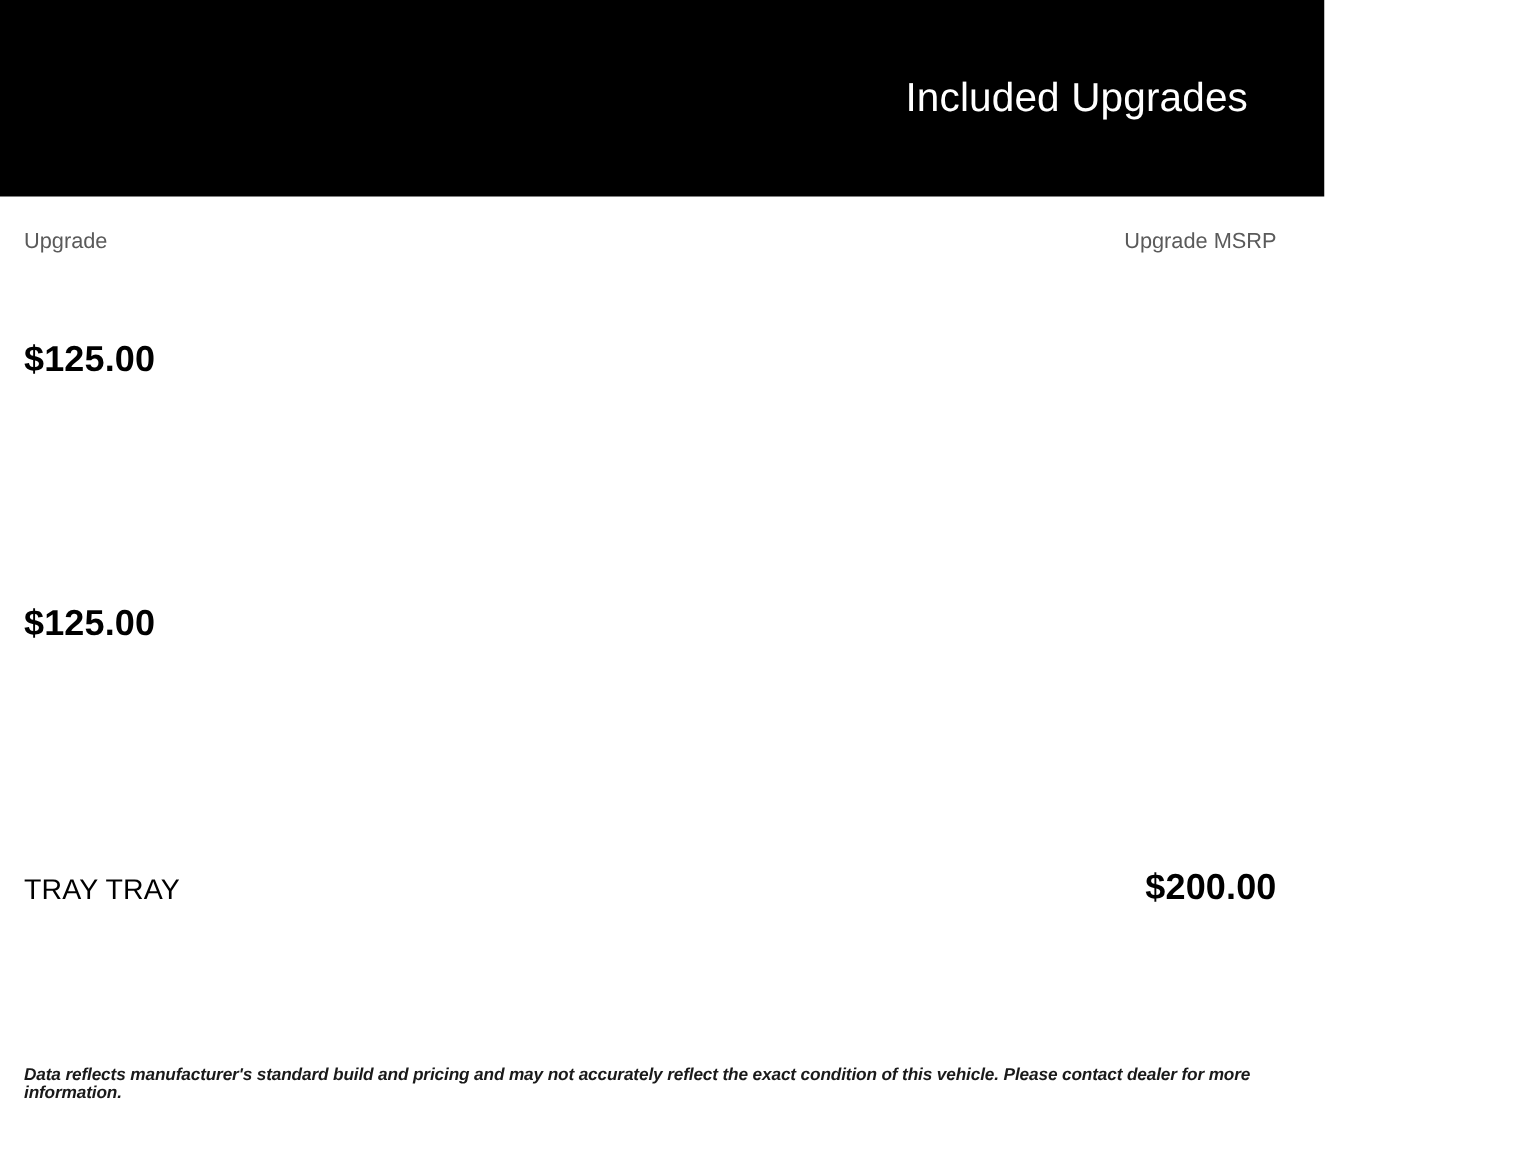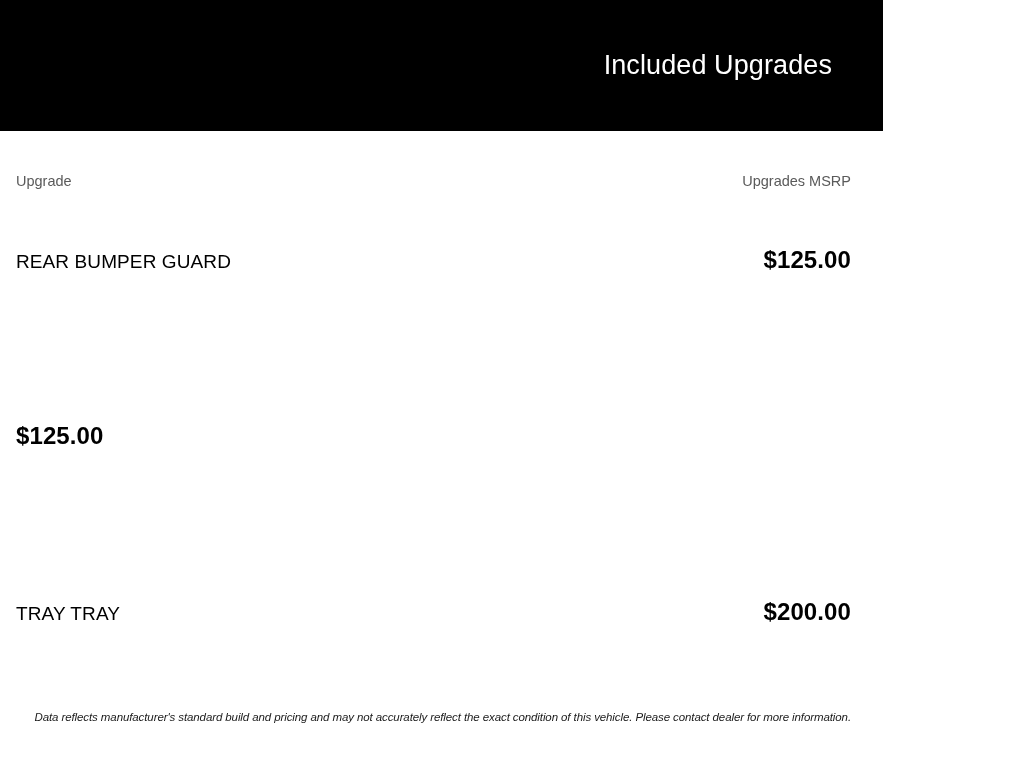--- a/index.html
+++ b/index.html
@@ -34,21 +34,21 @@
     letter-spacing: 0.1px;
     line-height: 1;
   }
   .content {
     padding: 0 32px 0 16px;
   }
   .col-head {
     display: flex;
     justify-content: space-between;
     align-items: baseline;
-    padding-top: 42px;
+    padding-top: 22px;
   }
   .col-head-label {
     font-size: 14.5px;
     color: #5a5a5a;
     font-weight: 400;
   }
   .rows {
     margin-top: 0;
   }
   .row {
@@ -73,45 +73,43 @@
     padding-top: 57px;
   }
   .footnote {
     position: absolute;
     left: 16px;
     right: 32px;
     top: 711px;
     font-size: 11.5px;
     font-style: italic;
     color: #1a1a1a;
-    font-weight: normal;
+    font-weight: bold;
     letter-spacing: -0.1px;
-    text-align: right;
   }
 </style>
 </head>
 <body>
 
 <div class="page">
 
   <div class="header">
     <div class="header-title">Included Upgrades</div>
   </div>
 
   <div class="content">
 
     <div class="col-head">
       <div class="col-head-label">Upgrade</div>
-      <div class="col-head-label">Upgrades MSRP</div>
+      <div class="col-head-label">Upgrade MSRP</div>
     </div>
 
     <div class="rows">
 
       <div class="row">
-        <div class="row-name">REAR BUMPER GUARD</div>
         <div class="row-price">$125.00</div>
       </div>
 
       <div class="row">
         <div class="row-price">$125.00</div>
       </div>
 
       <div class="row">
         <div class="row-name">TRAY TRAY</div>
         <div class="row-price">$200.00</div>

